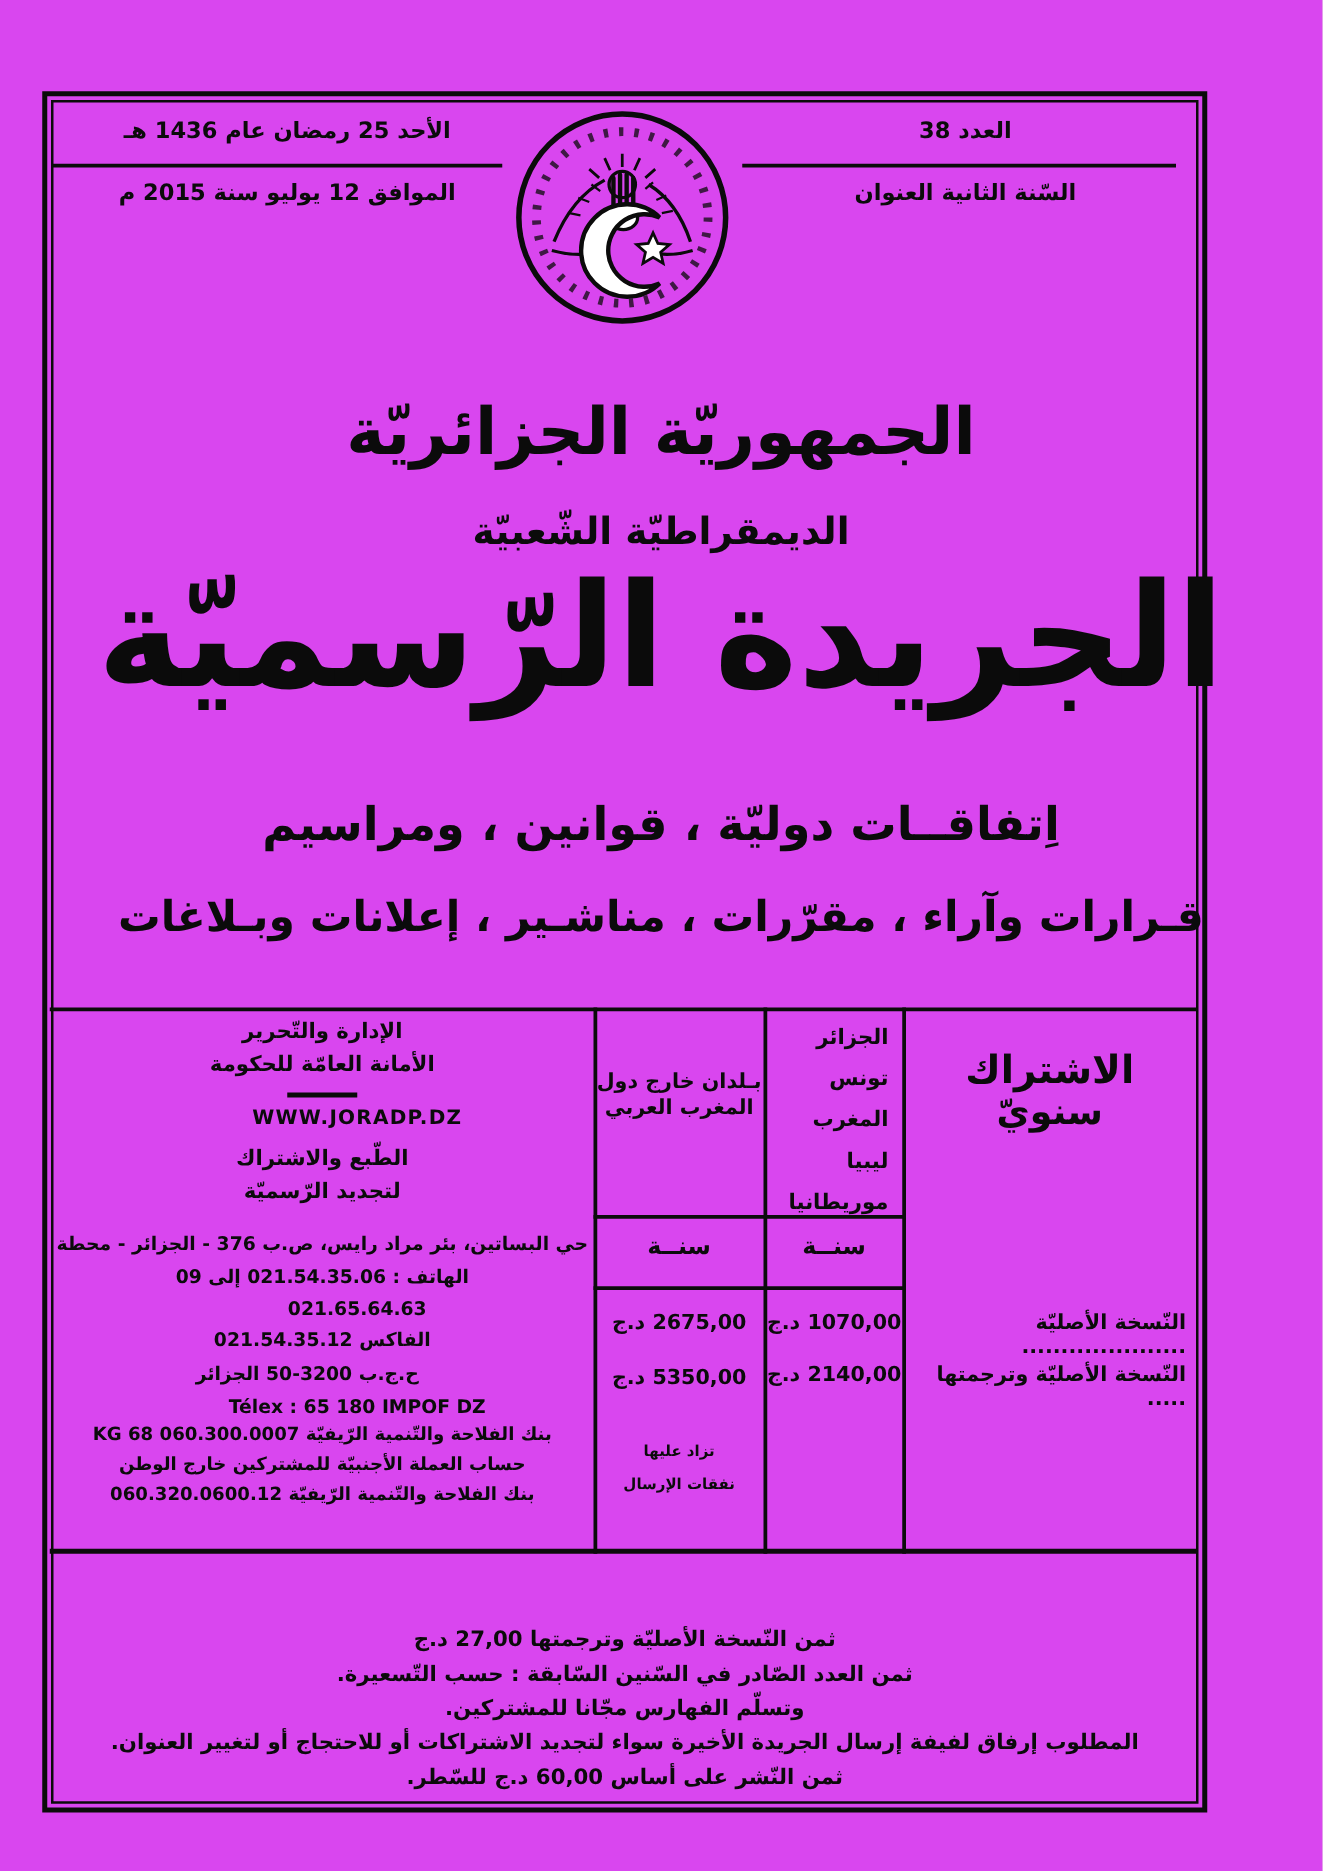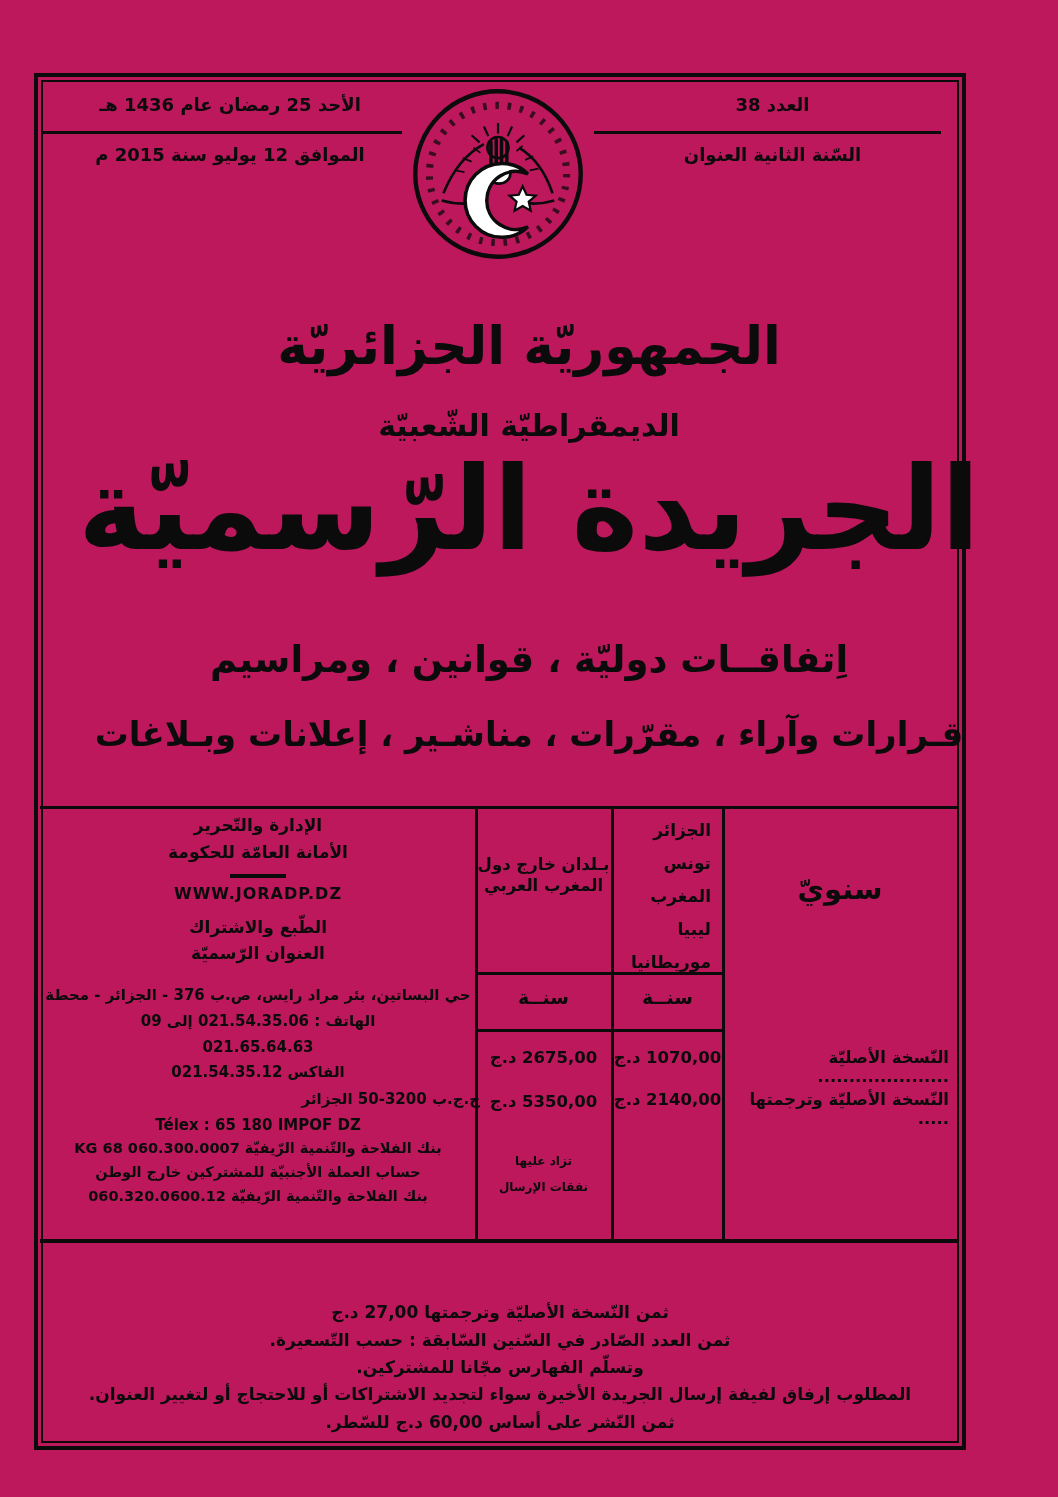--- a/index.html
+++ b/index.html
@@ -1,27 +1,27 @@
 <!DOCTYPE html>
 <html lang="ar" dir="rtl"><head>
 <meta charset="utf-8">
 <style>
   html,body{margin:0;padding:0;background:#e8e8e8;}
   .page{
     position:relative;width:1058px;height:1497px;margin:0 auto;
-    background:#be185d;color:#0b0b0b;
+    background:#d946ef;color:#0b0b0b;
     font-family:"DejaVu Sans",sans-serif;font-weight:bold;
     overflow:hidden;direction:rtl;
   }
   .frame{position:absolute;left:34px;top:73px;width:924px;height:1369px;border:4px solid #0b0b0b;}
   .frame::before{content:"";position:absolute;inset:3px;border:2px solid #0b0b0b;pointer-events:none;}
   .abs{position:absolute;}
   .ctr{text-align:center;}
   .hline,.vline{position:absolute;background:#0b0b0b;}
-  .ltr{direction:ltr;unicode-bidi:embed;}
+  .ltr{direction:ltr;unicode-bidi:embed;padding-left:28px;}
   
   .hdr-txt{font-size:18px;}
   
   .rep1{font-size:52px;}
   .rep2{font-size:30px;}
   .big-title{font-size:96px;white-space:nowrap;transform:scale(1.18,1.2);transform-origin:center top;}
   .sub1{font-size:37px;white-space:nowrap;}
   .sub2{font-size:34px;white-space:nowrap;}
   
   .adm{font-size:17px;}
@@ -77,20 +77,21 @@
   <div class="abs ctr sub2" style="left:0;top:714px;width:1058px;">قـرارات وآراء ، مقرّرات ، مناشـير ، إعلانات وبـلاغات</div>
 
   <div class="hline" style="left:40px;top:806px;width:918px;height:3px;"></div>
   <div class="hline" style="left:40px;top:1239px;width:918px;height:4px;"></div>
   <div class="vline" style="left:475px;top:806px;width:3px;height:437px;"></div>
   <div class="vline" style="left:611px;top:806px;width:3px;height:437px;"></div>
   <div class="vline" style="left:722px;top:806px;width:3px;height:437px;"></div>
   <div class="hline" style="left:475px;top:972px;width:250px;height:3px;"></div>
   <div class="hline" style="left:475px;top:1029px;width:250px;height:3px;"></div>
 
+  <div class="abs ctr sub-title1" style="left:725px;top:838px;width:230px;">الاشتراك</div>
   <div class="abs ctr sub-title2" style="left:725px;top:872px;width:230px;">سنويّ</div>
 
   <div class="abs cell" style="left:727px;top:1090px;width:222px;text-align:right;padding-right:6px;">النّسخة الأصليّة وترجمتها .....</div>
   <div class="abs cell" style="left:727px;top:1048px;width:222px;text-align:right;padding-right:6px;">النّسخة الأصليّة .....................</div>
 
   <div class="abs" style="left:613px;top:814px;width:98px;text-align:right;padding-right:6px;">
     <div class="country">الجزائر</div>
     <div class="country">تونس</div>
     <div class="country">المغرب</div>
     <div class="country">ليبيا</div>
@@ -108,26 +109,26 @@
   <div class="abs ctr cell" style="left:477px;top:1048px;width:133px;">2675,00 د.ج</div>
   <div class="abs ctr cell" style="left:477px;top:1092px;width:133px;">5350,00 د.ج</div>
   <div class="abs ctr note" style="left:477px;top:1124px;width:133px;">تزاد عليها</div>
   <div class="abs ctr note" style="left:477px;top:1150px;width:133px;">نفقات الإرسال</div>
 
   <div class="abs ctr adm" style="left:44px;top:815px;width:428px;">الإدارة والتّحرير</div>
   <div class="abs ctr adm" style="left:44px;top:842px;width:428px;">الأمانة العامّة للحكومة</div>
   <div class="hline" style="left:230px;top:874px;width:56px;height:4px;"></div>
   <div class="abs ctr adm ltr" style="left:44px;top:884px;width:428px;letter-spacing:1px;font-size:16px;">WWW.JORADP.DZ</div>
   <div class="abs ctr adm" style="left:44px;top:917px;width:428px;">الطّبع والاشتراك</div>
-  <div class="abs ctr adm" style="left:44px;top:943px;width:428px;">العنوان الرّسميّة</div>
+  <div class="abs ctr adm" style="left:44px;top:943px;width:428px;">لتجديد الرّسميّة</div>
   <div class="abs ctr adm-s" style="left:44px;top:986px;width:428px;">حي البساتين، بئر مراد رايس، ص.ب 376 - الجزائر - محطة</div>
   <div class="abs ctr adm-s" style="left:44px;top:1012px;width:428px;">الهاتف : 021.54.35.06 إلى 09</div>
   <div class="abs ctr adm-s ltr" style="left:44px;top:1038px;width:428px;">021.65.64.63</div>
   <div class="abs ctr adm-s" style="left:44px;top:1063px;width:428px;">الفاكس 021.54.35.12</div>
-  <div class="abs ctr adm-s" style="left:52px;top:1090px;width:428px;text-align:right;">ح.ج.ب 3200-50 الجزائر</div>
+  <div class="abs ctr adm-s" style="left:32px;top:1090px;width:428px;">ح.ج.ب 3200-50 الجزائر</div>
   <div class="abs ctr adm-s ltr" style="left:44px;top:1116px;width:428px;">Télex : 65 180 IMPOF DZ</div>
   <div class="abs ctr adm-xs" style="left:44px;top:1140px;width:428px;">بنك الفلاحة والتّنمية الرّيفيّة 060.300.0007 68 KG</div>
   <div class="abs ctr adm-xs" style="left:44px;top:1164px;width:428px;">حساب العملة الأجنبيّة للمشتركين خارج الوطن</div>
   <div class="abs ctr adm-xs" style="left:44px;top:1188px;width:428px;">بنك الفلاحة والتّنمية الرّيفيّة 060.320.0600.12</div>
 
   <div class="abs ctr foot" style="left:44px;top:1302px;width:912px;">ثمن النّسخة الأصليّة وترجمتها 27,00 د.ج</div>
   <div class="abs ctr foot" style="left:44px;top:1330px;width:912px;">ثمن العدد الصّادر في السّنين السّابقة : حسب التّسعيرة.</div>
   <div class="abs ctr foot" style="left:44px;top:1357px;width:912px;">وتسلّم الفهارس مجّانا للمشتركين.</div>
   <div class="abs ctr foot" style="left:44px;top:1384px;width:912px;">المطلوب إرفاق لفيفة إرسال الجريدة الأخيرة سواء لتجديد الاشتراكات أو للاحتجاج أو لتغيير العنوان.</div>
   <div class="abs ctr foot" style="left:44px;top:1412px;width:912px;">ثمن النّشر على أساس 60,00  د.ج للسّطر.</div>

